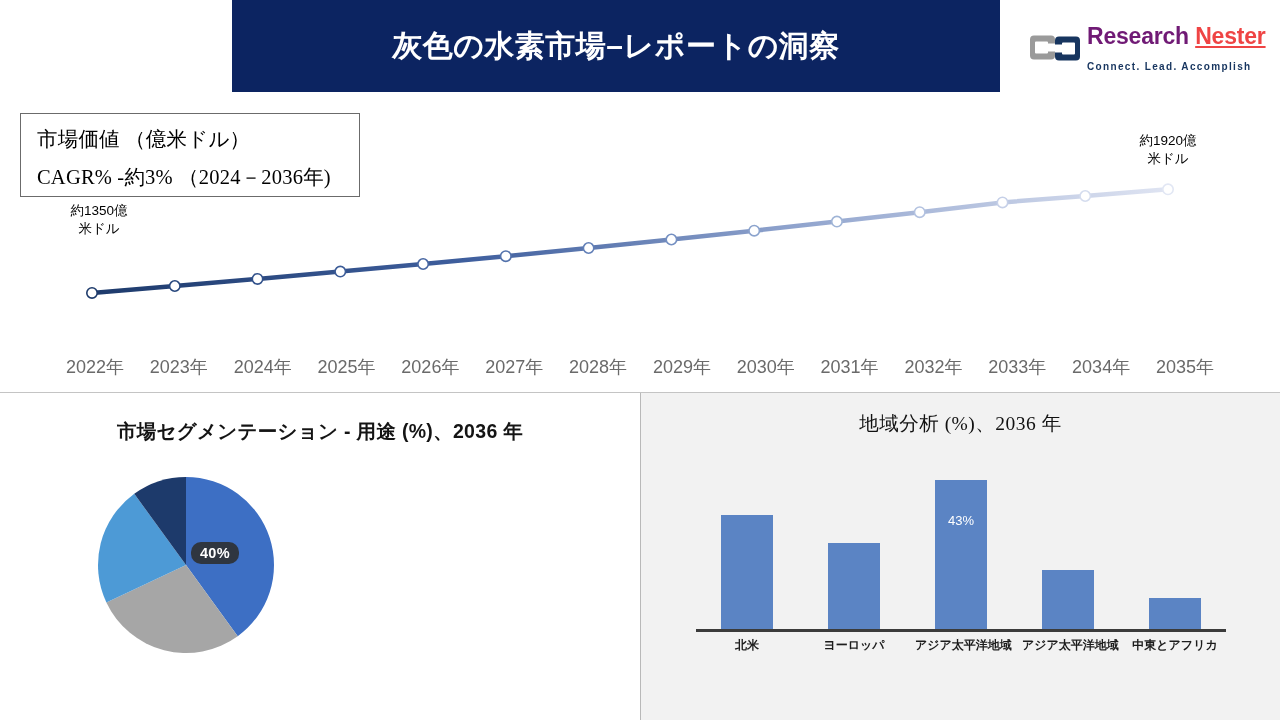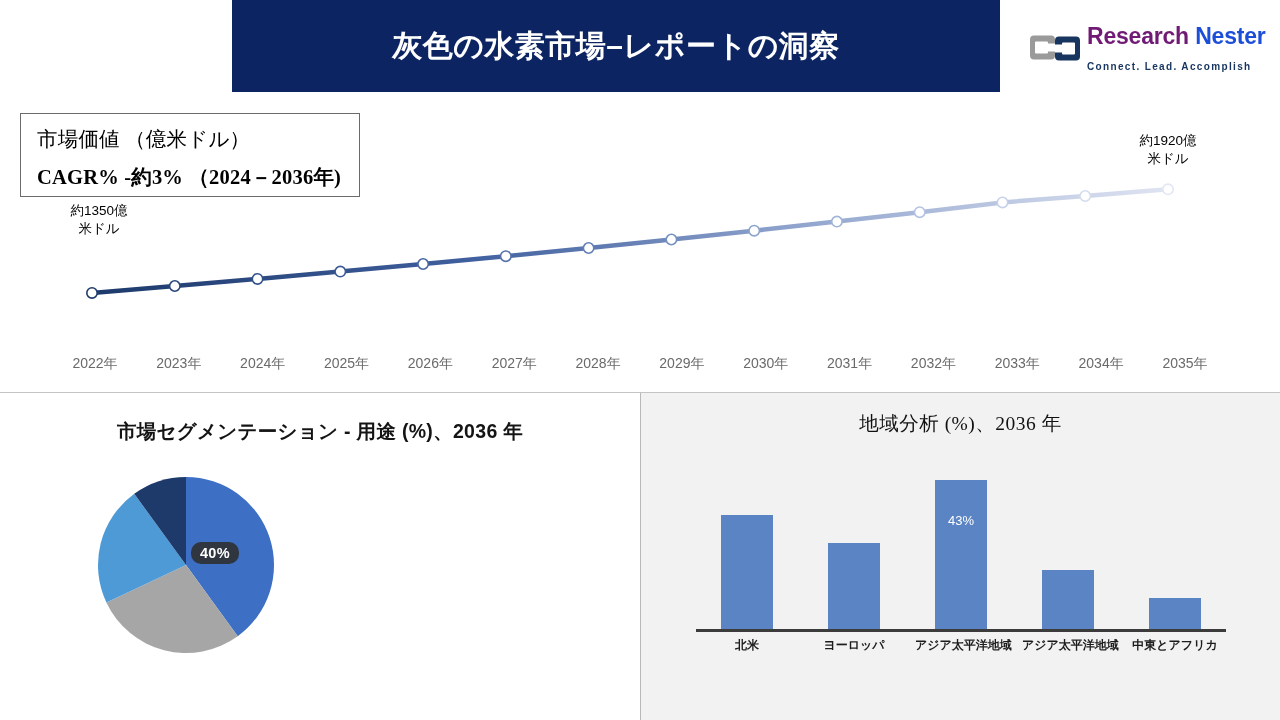--- a/index.html
+++ b/index.html
@@ -27,57 +27,57 @@
   }
   .logo-wrap {
     position: absolute; left: 1030px; top: 22px;
     width: 230px; height: 52px;
     display: flex; align-items: center;
   }
   .logo-mark { width: 50px; height: 34px; flex: none; margin-right: 7px; }
   .logo-text { line-height: 1; }
   .logo-name { font-size: 23px; font-weight: 700; letter-spacing: -0.2px; }
   .logo-name .res { color: #701a75; }
-  .logo-name .nes { color: #1d4ed8; }
+  .logo-name .nes { color: #ef4444; text-decoration: underline; }
   .logo-tag {
     font-size: 10px; color: #17355f; font-weight: 700;
     letter-spacing: 1.35px; margin-top: 14px;
   }
 
   
   .value-box {
     position: absolute; left: 20px; top: 113px;
     width: 340px; height: 84px;
     border: 1.6px solid #6b6b6b;
     background: #fff;
     box-sizing: border-box;
     padding: 11px 0 4px 16px;
     font-family: "Liberation Serif", serif;
   }
   .value-box .l1 { font-size: 20.5px; color: #000; font-weight: 400; letter-spacing:0.2px; }
-  .value-box .l2 { font-size: 20.5px; color: #000; font-weight: 700; margin-top: 10px; letter-spacing:0.2px;}
+  .value-box .l2 { font-size: 20.5px; color: #000; font-weight: 400; margin-top: 10px; letter-spacing:0.2px;}
 
   
   .line-chart { position: absolute; left: 0; top: 92px; width: 1280px; height: 300px; }
   .line-chart svg { display: block; }
   .pt-label {
     position: absolute;
     font-size: 13.5px; color: #000; text-align: center;
     line-height: 1.35; white-space: nowrap;
   }
   .pt-label.left  { left: 44px;  top: 110px; width: 110px; }
   .pt-label.right { left: 1113px; top: 40px; width: 110px; }
 
   .axis-labels {
     position: absolute; left: 55px; top: 355px;
     width: 1170px; height: 28px;
     display: flex; justify-content: space-between; align-items: flex-start;
   }
   .axis-labels span {
-    font-size: 14px; color: #6a6a6a; width: 80px; text-align: center;
+    font-size: 18px; color: #6a6a6a; width: 80px; text-align: center;
     display:block;
   }
 
   
   .hr-top { position: absolute; left: 0; top: 392px; width: 1280px; height: 1px; background: #c4c4c4; }
   .v-div  { position: absolute; left: 640px; top: 393px; width: 1px; height: 327px; background: #b9b9b9; }
 
   
   .panel-left {
     position: absolute; left: 0; top: 393px; width: 640px; height: 327px; background: #fff;

